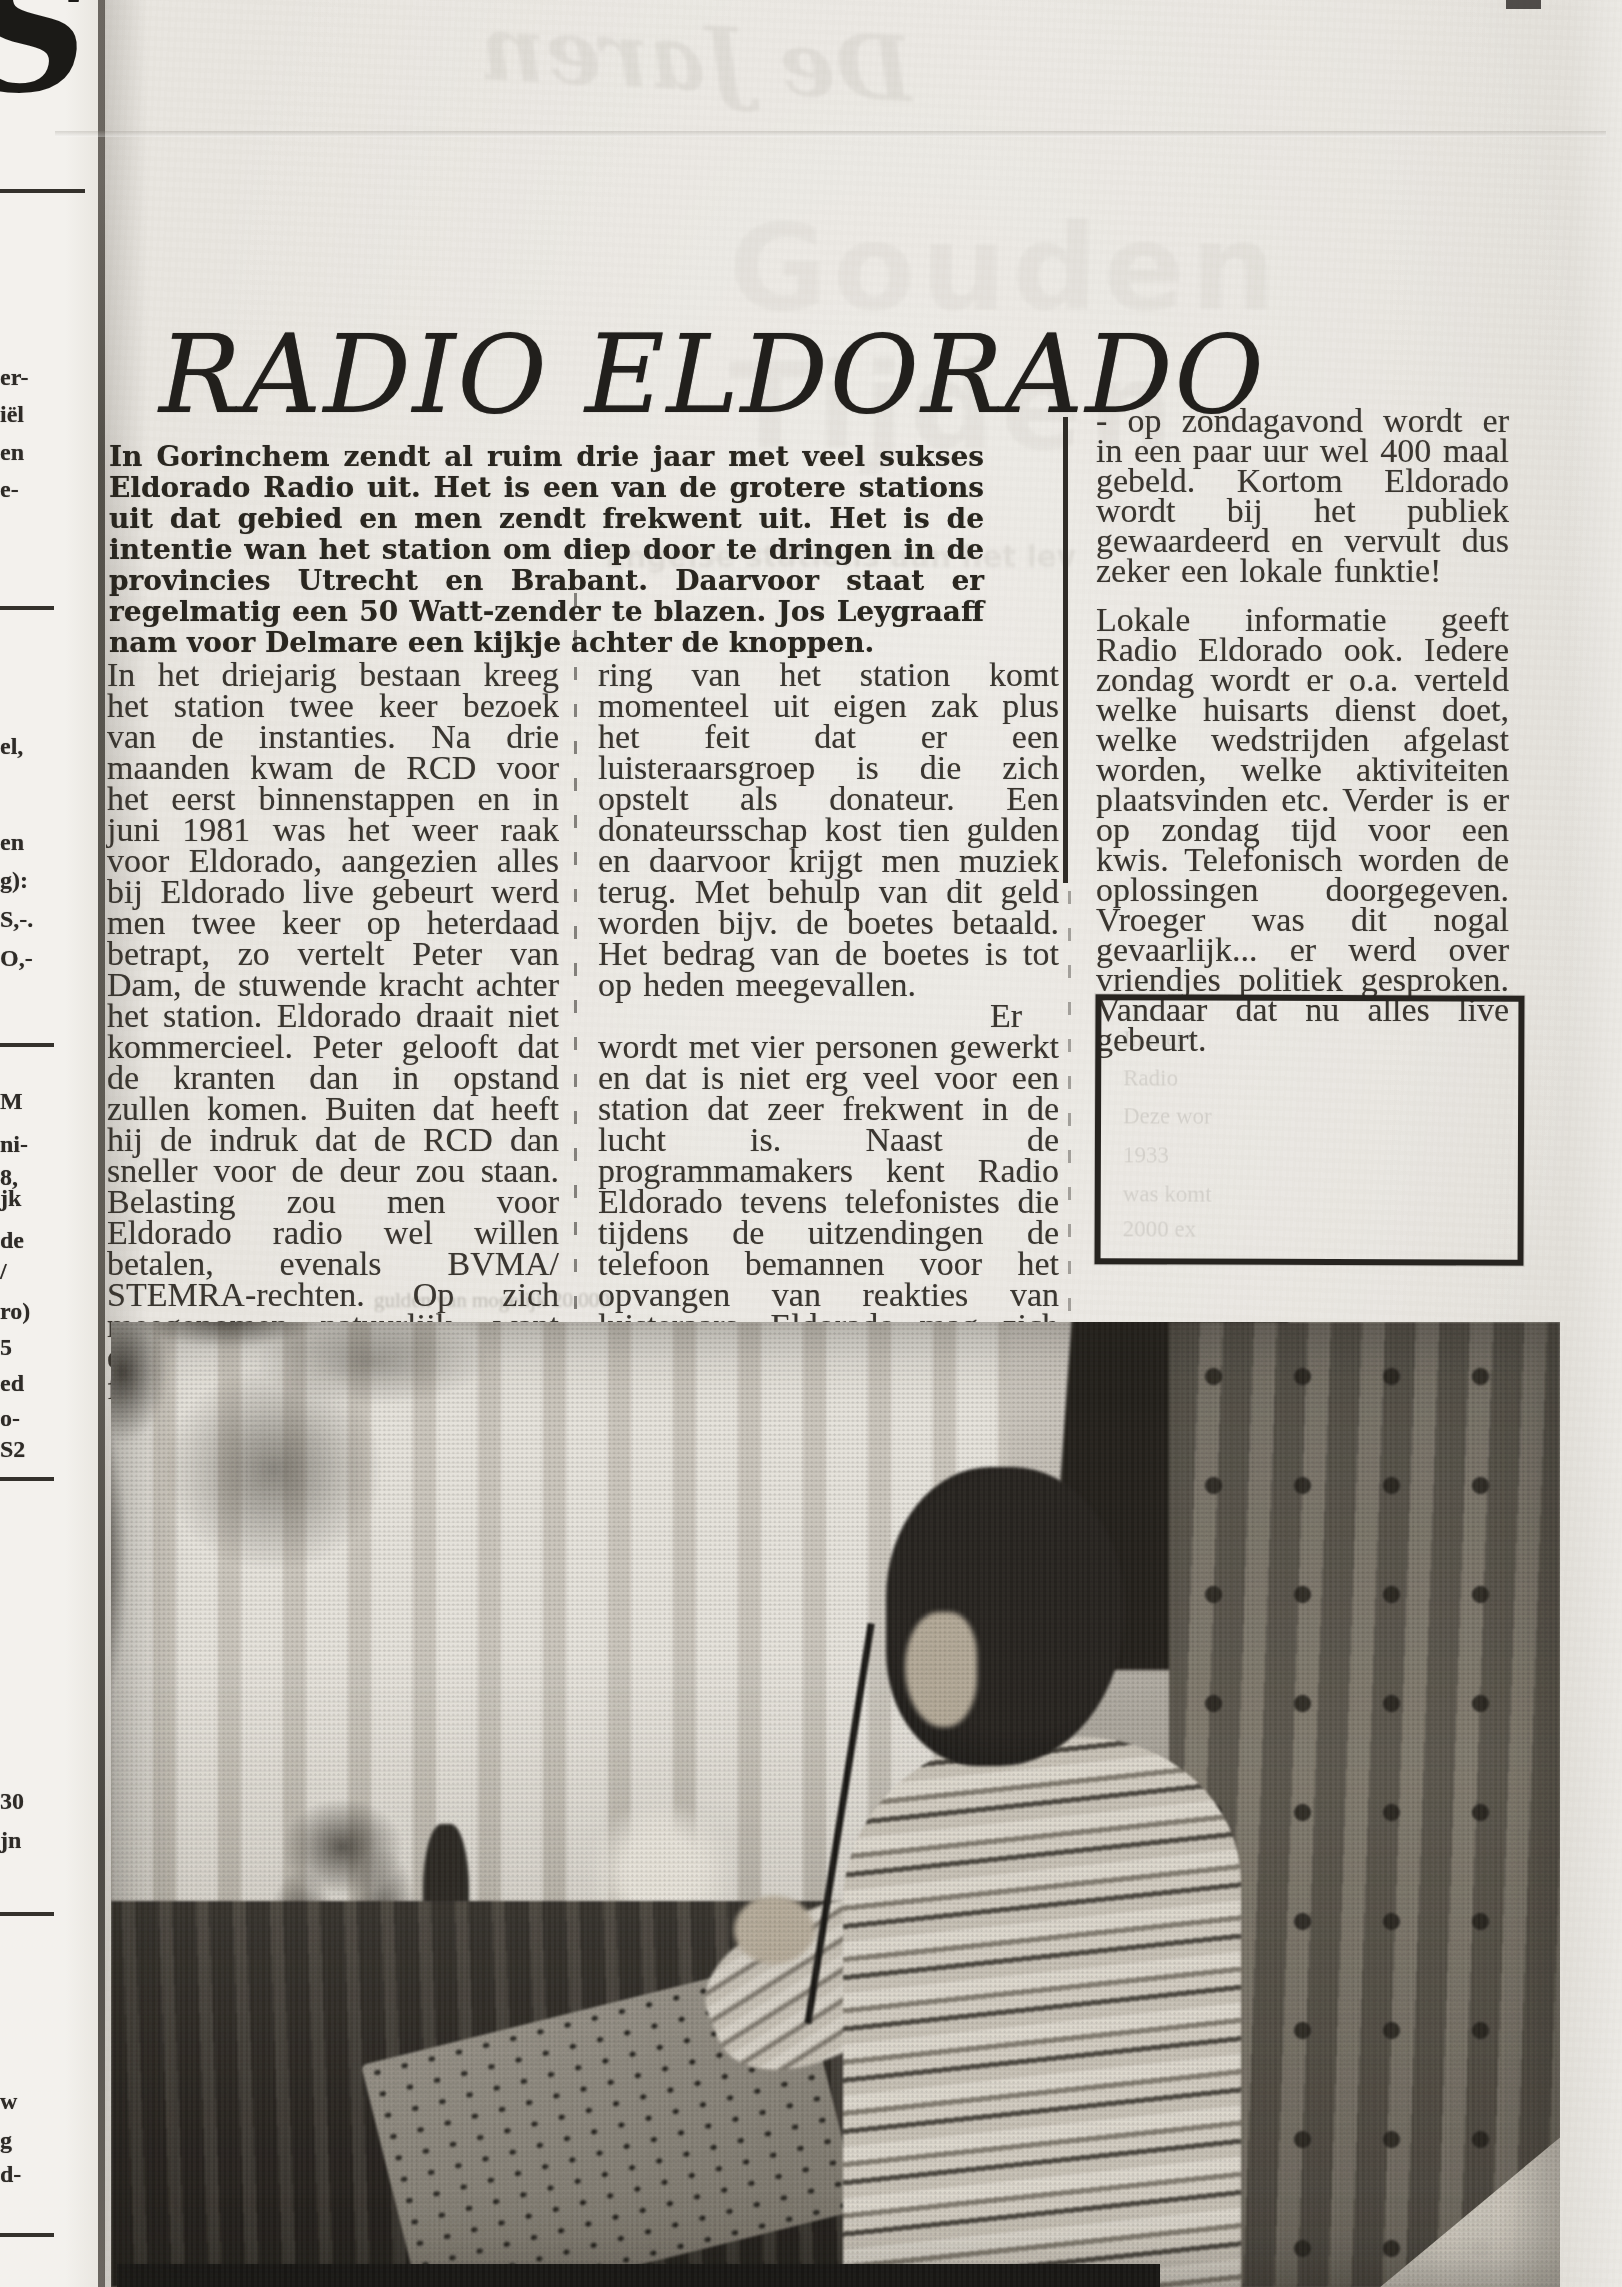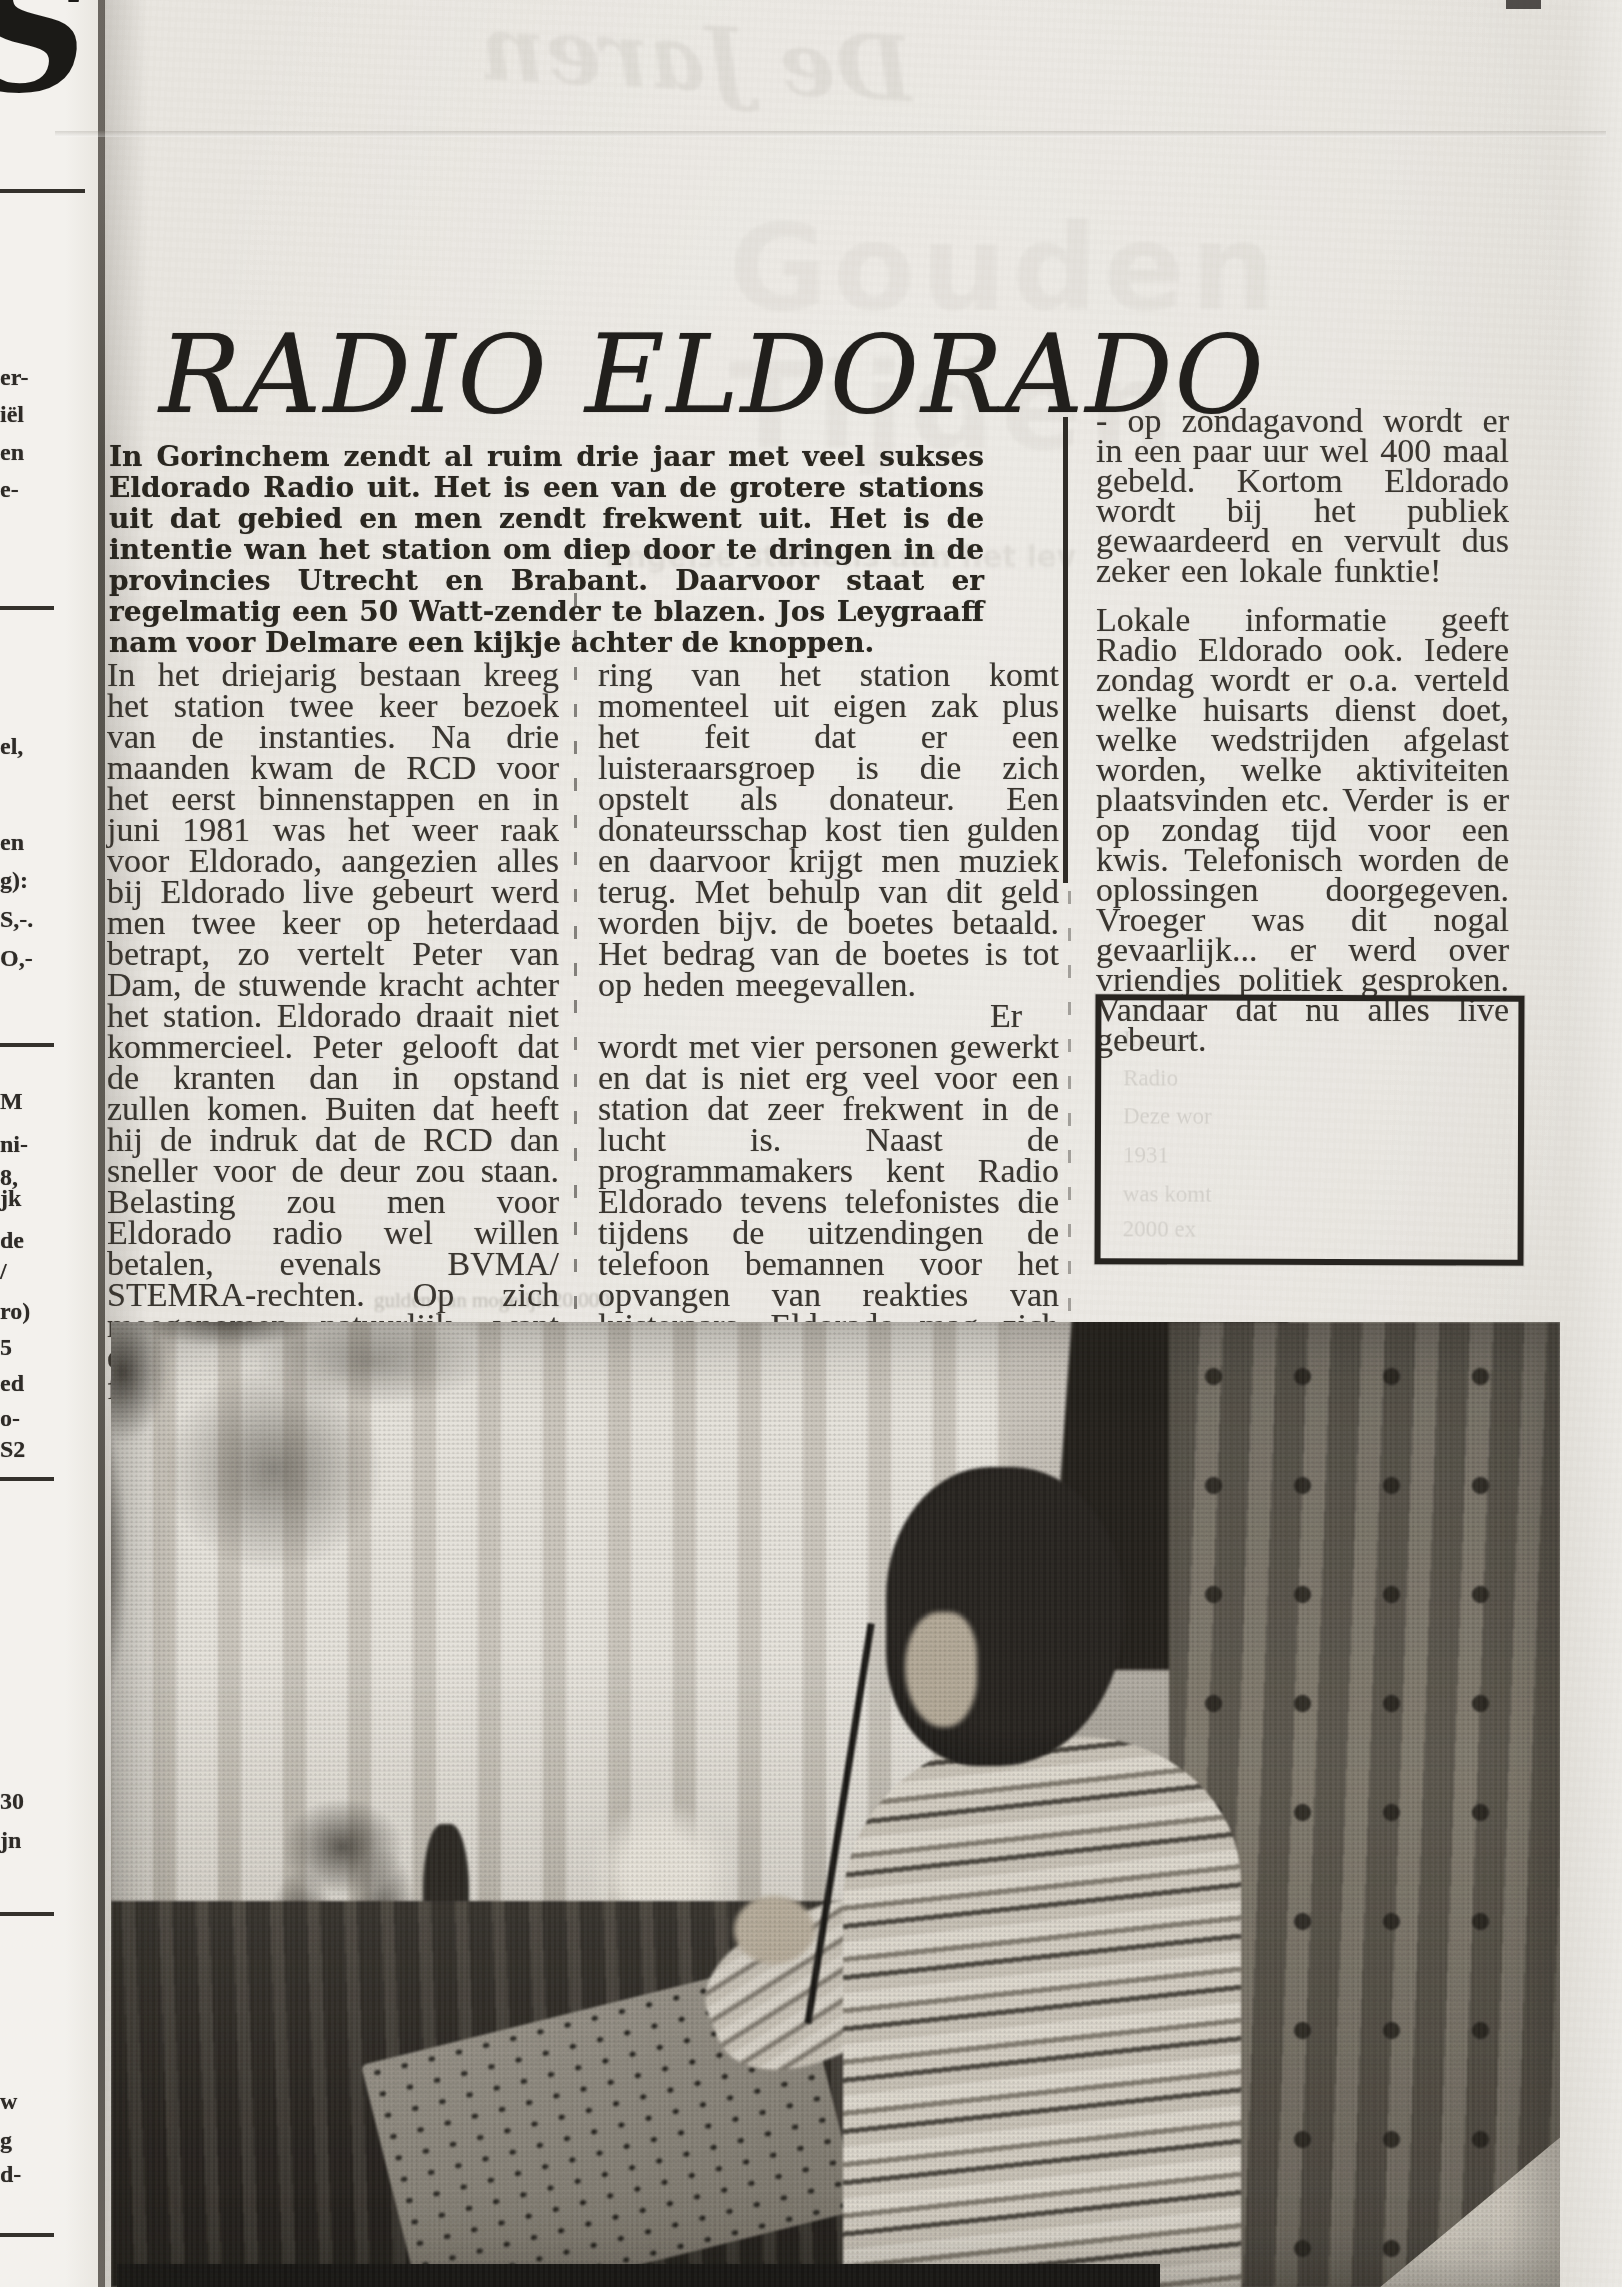--- a/index.html
+++ b/index.html
@@ -193,21 +193,21 @@
 
   <div class="bodytext col3">
     <div>- op zondagavond wordt er in een paar uur wel 400 maal gebeld. Kortom Eldorado wordt bij het publiek gewaardeerd en vervult dus zeker een lokale funktie!</div>
     <div class="para2">Lokale informatie geeft Radio Eldorado ook. Iedere zondag wordt er o.a. verteld welke huisarts dienst doet, welke wedstrijden afgelast worden, welke aktiviteiten plaatsvinden etc. Verder is er op zondag tijd voor een kwis. Telefonisch worden de oplossingen doorgegeven. Vroeger was dit nogal gevaarlijk... er werd over vriendjes politiek gesproken. Vandaar dat nu alles live gebeurt.</div>
   </div>
 
   <div class="empty-box">
     <div class="ghost-box-line" style="left:22px;top:26px">In mei</div>
     <div class="ghost-box-line" style="left:22px;top:65px">Radio</div>
     <div class="ghost-box-line" style="left:22px;top:103px">Deze wor</div>
-    <div class="ghost-box-line" style="left:22px;top:142px">1931</div>
+    <div class="ghost-box-line" style="left:22px;top:142px">1933</div>
     <div class="ghost-box-line" style="left:22px;top:181px">was komt</div>
     <div class="ghost-box-line" style="left:22px;top:216px">2000 ex</div>
   </div>
 
   <div class="photo">
     <div class="ph-window"></div>
     <div class="ph-plant1"></div>
     <div class="ph-plant2"></div>
     <div class="ph-bottle"></div>
     <div class="ph-lamp"></div>

